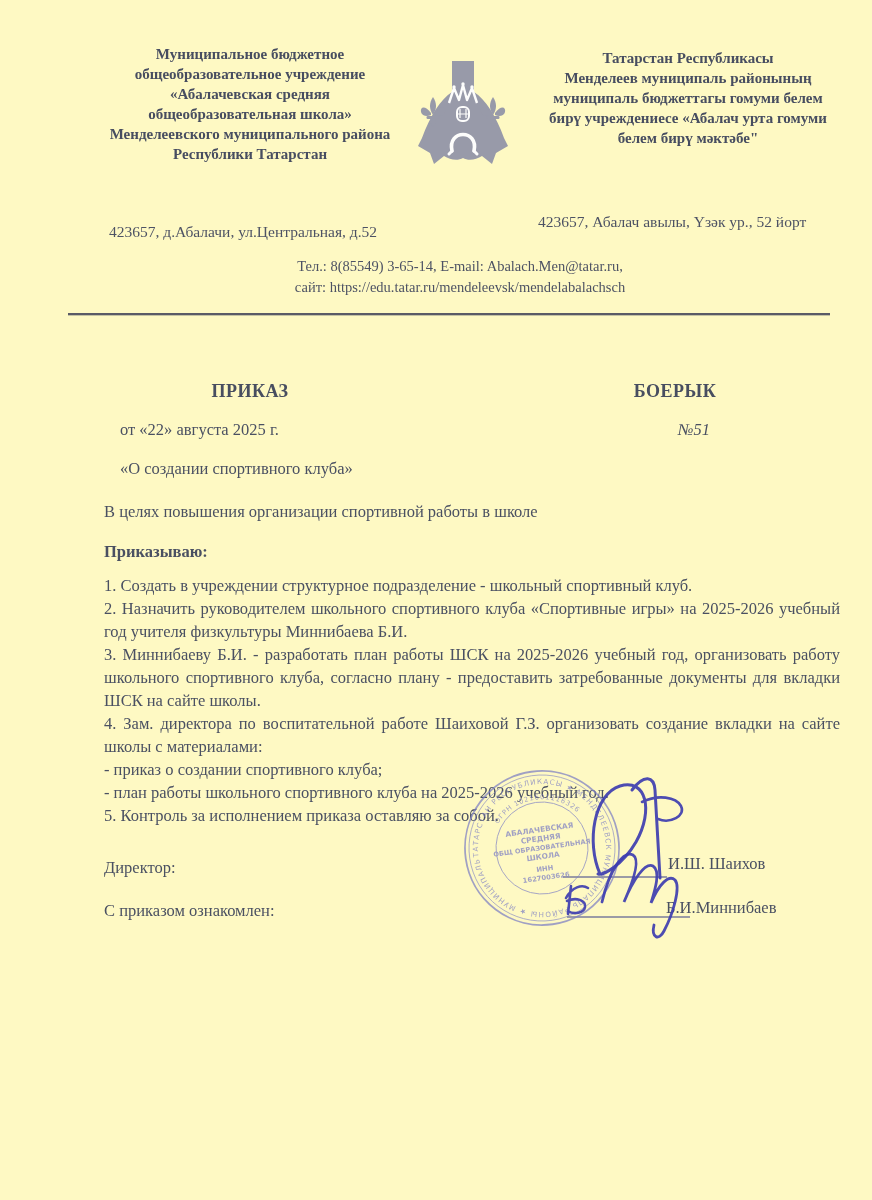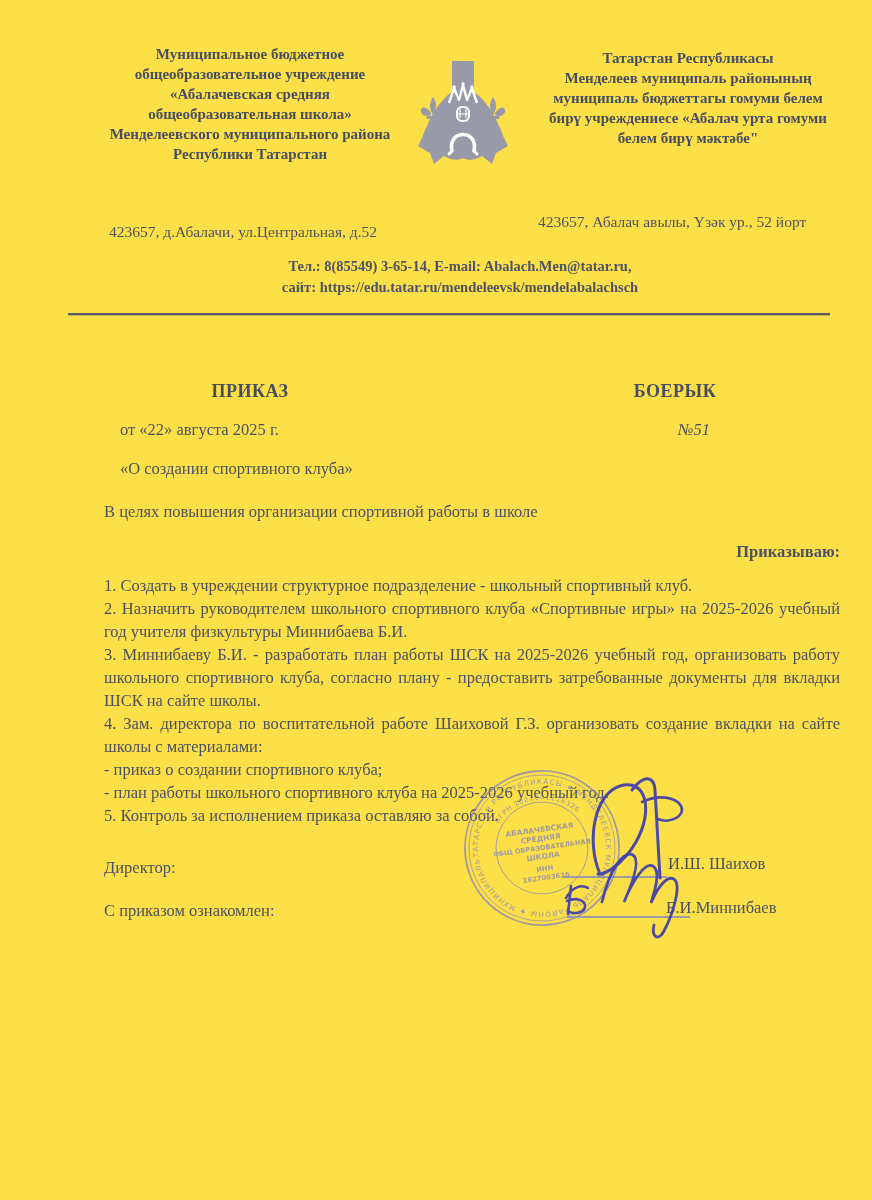--- a/index.html
+++ b/index.html
@@ -1,36 +1,36 @@
 <!DOCTYPE html>
 <html><head>
 <meta charset="utf-8">
 <style>
   html,body{margin:0;padding:0;background:#e8e8e8;}
   .page{
     position:relative;
     width:872px;height:1200px;
     margin:0 auto;
-    background:#fde047;
+    background:#fef9c3;
     font-family:"Liberation Serif","DejaVu Serif",serif;
     color:#4a5062;
     overflow:hidden;
   }
   .abs{position:absolute;}
   .hdr-block{font-weight:bold;font-size:15px;line-height:20px;text-align:center;color:#474d60;}
   .hdr-block div{white-space:nowrap;}
   .addr{font-size:15.5px;color:#4d5264;white-space:nowrap;}
-  .contact{font-size:14.5px;line-height:21px;text-align:center;color:#4d5264;font-weight:bold;}
+  .contact{font-size:14.5px;line-height:21px;text-align:center;color:#4d5264;}
   .rule{height:2px;background:#5a5b66;box-shadow:0 1px 0 rgba(90,91,102,.35);}
   .order-title{font-weight:bold;font-size:18px;color:#484e60;text-align:center;letter-spacing:.5px;}
   .order-meta{font-size:16.5px;color:#4a5062;}
   .body-text{width:736px;font-size:16.5px;line-height:23px;color:#4a5062;}
   .body-text p{margin:0;text-align:justify;}
   .body-text p.intro{margin:0 0 17px 0;text-align:left;}
-  .body-text p.resolve{font-weight:bold;margin:0 0 11px 0;text-align:right;}
+  .body-text p.resolve{font-weight:bold;margin:0 0 11px 0;text-align:left;}
   .sig-label{font-size:16.5px;color:#4a5062;}
   .sig-name{font-size:16.5px;color:#4a5062;white-space:nowrap;}
   .sig-line{height:2px;background:#9b9ba5;}
   .stamp-layer{pointer-events:none;}
 </style>
 </head>
 <body>
 
 <div class="page">
 

